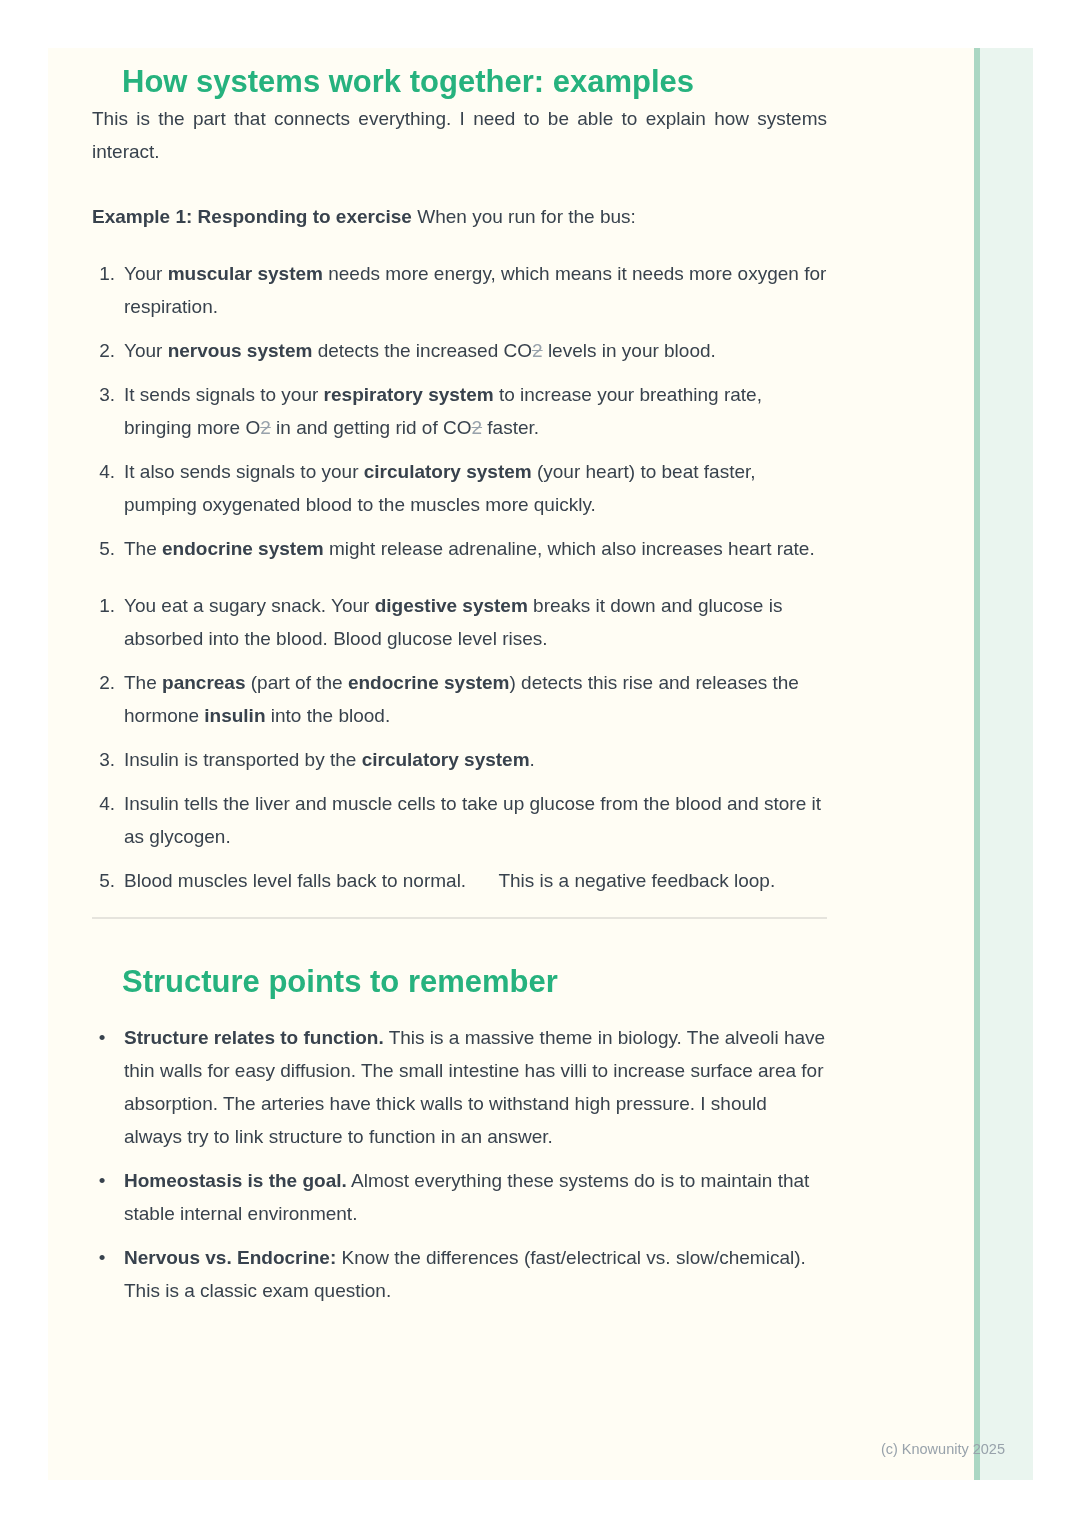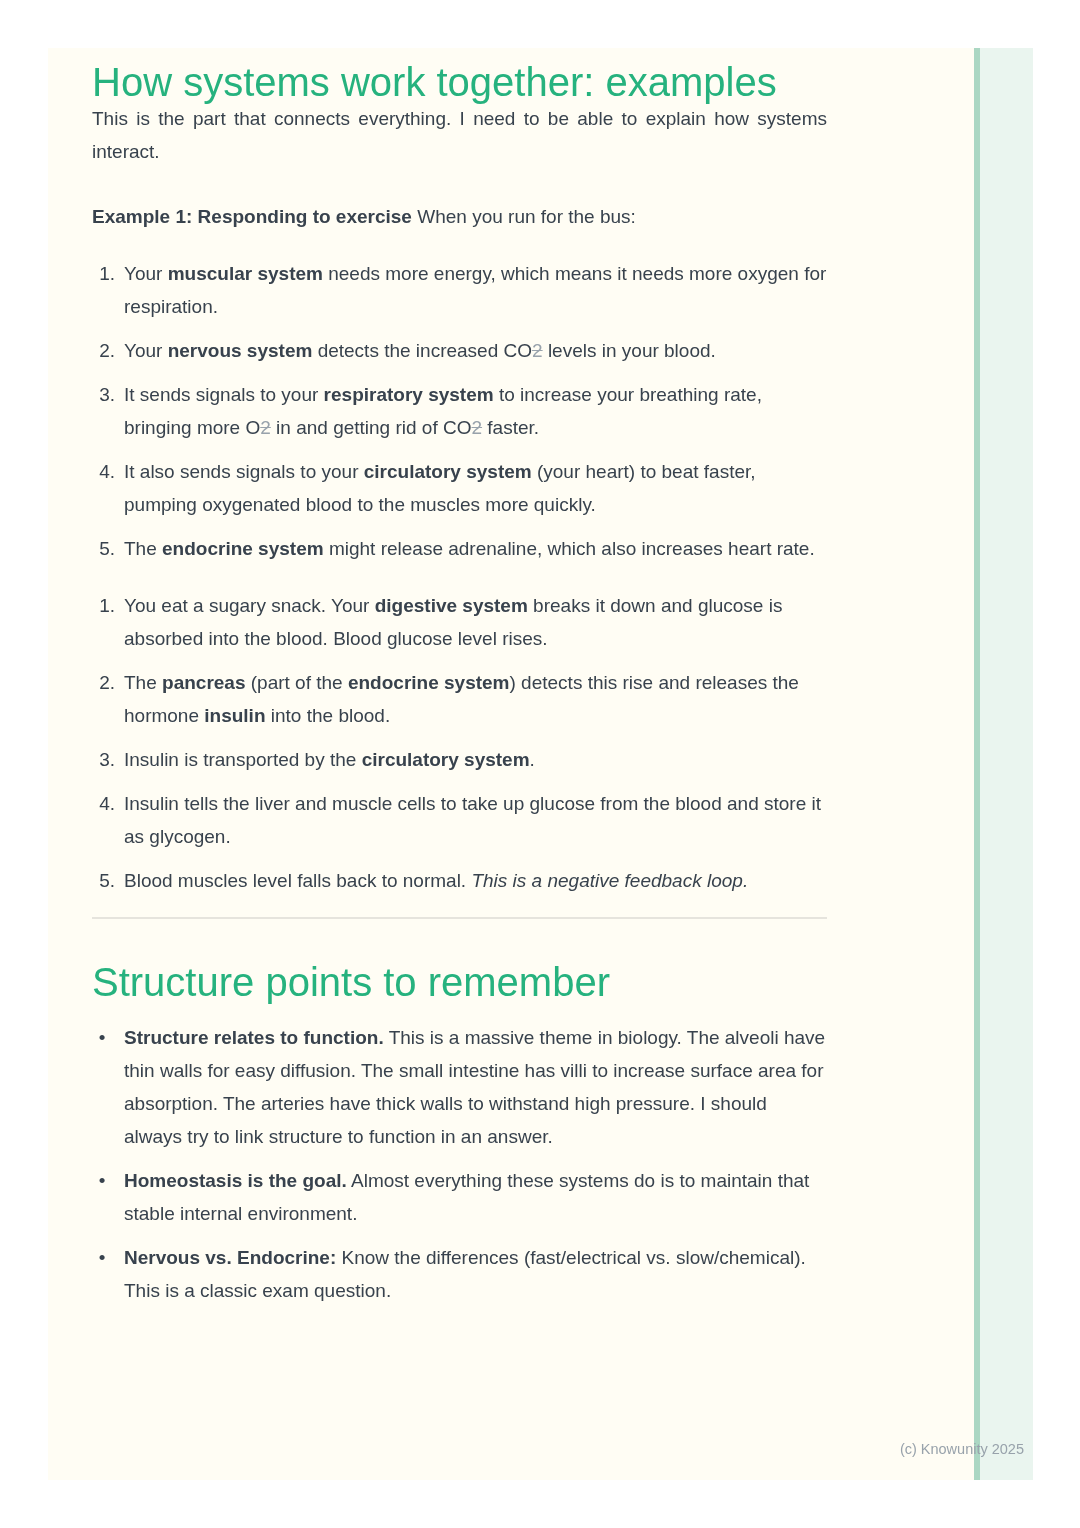--- a/index.html
+++ b/index.html
@@ -25,43 +25,43 @@
   }
   .accent-panel{
     position:absolute;top:0;bottom:0;right:0;width:53px;
     background:var(--accent-panel);z-index:0;
   }
   .content{
     position:relative;z-index:1;
     padding:14px 0 0 44px;width:779px;
   }
   h1{
-    font-size:40px;line-height:40px;font-weight:400;
-    color:var(--accent-green);letter-spacing:0;
+    font-size:31px;line-height:40px;font-weight:700;
+    color:var(--accent-green);letter-spacing:0;margin-left:30px;
   }
   .h2-block{margin-top:43px;}
   .body-text{font-size:19px;line-height:33px;color:var(--body-color);}
   .intro{margin-top:0;width:735px;text-align:justify;}
   .example-label{margin-top:32px;width:735px;}
   .b{font-weight:700;}
-  .i{font-style:italic;}
+  .i{margin-left:27px;}
   .strike{color:var(--muted-color);text-decoration:line-through;}
   .list{margin-top:24px;width:735px;}
   .list-row{display:flex;margin-bottom:11px;}
   .list-row:last-child{margin-bottom:0;}
   .marker{flex:0 0 23px;text-align:right;margin-right:9px;}
   .bullet-marker{flex:0 0 20px;text-align:center;margin-right:12px;}
   .row-text{flex:1 1 auto;}
   .divider{
     margin-top:20px;width:735px;height:2px;border:none;
     background:var(--divider-color);
   }
   .bullets{margin-top:19px;}
   .footer{
-    position:absolute;right:9px;bottom:23px;z-index:2;
+    position:absolute;right:28px;bottom:23px;z-index:2;
     font-size:14.5px;color:var(--muted-color);margin-top:40px;
   }
 </style>
 </head>
 <body>
 
 <div class="page-card">
   <div class="accent-panel"></div>
   <div class="accent-line"></div>
 

